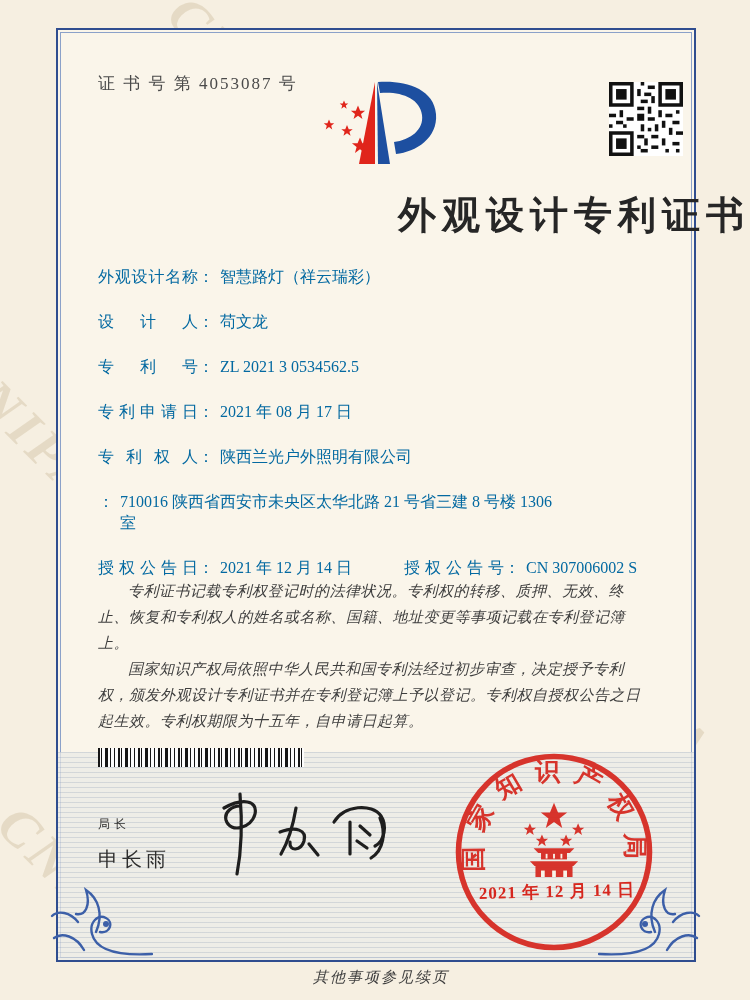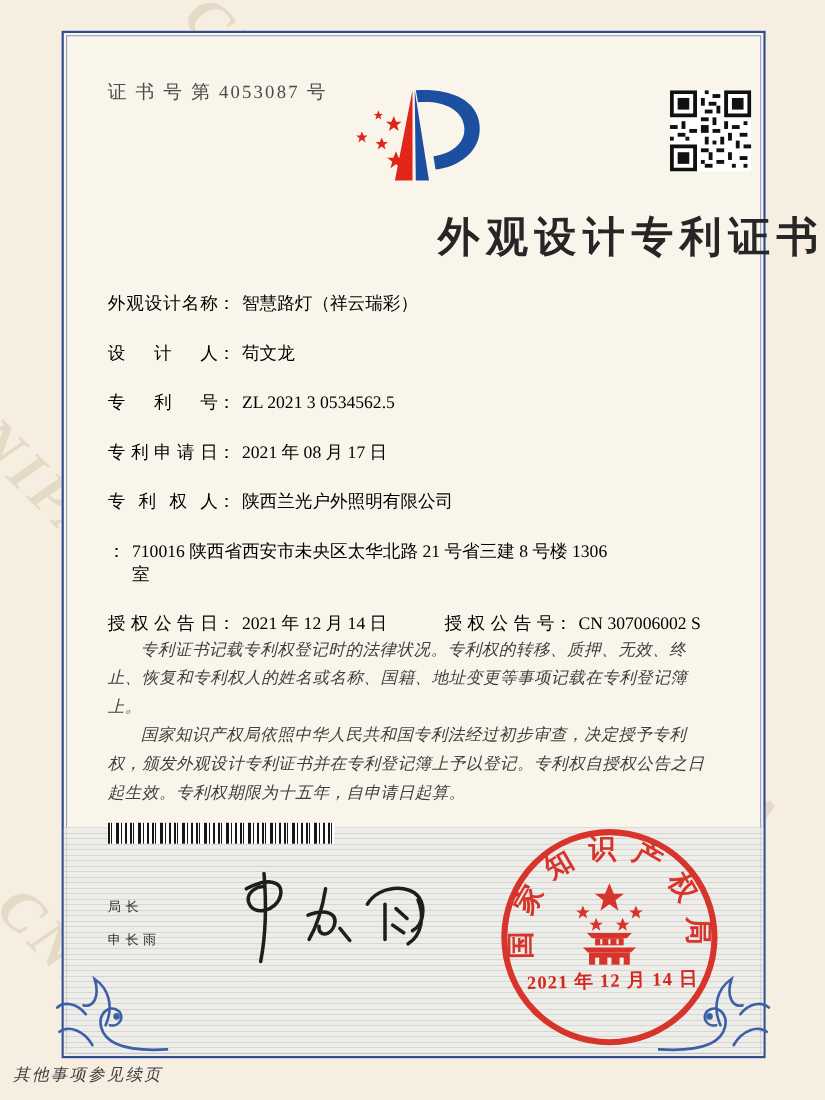--- a/index.html
+++ b/index.html
@@ -18,52 +18,52 @@
   .layer{ position:absolute; inset:0; z-index:2; }
 
   .cert-no{ position:absolute; left:98px; top:72px; font-size:17px; color:#4a4a4a; letter-spacing:2px; }
 
   .logo{ position:absolute; left:312px; top:78px; }
   .qr{ position:absolute; left:609px; top:82px; }
 
   .title{ position:absolute; left:0; top:190px; width:100%; text-align:right;
           font-size:38px; font-weight:600; color:#262626; letter-spacing:6px; }
 
-  .fields{ position:absolute; left:98px; top:266px; width:558px; font-size:16px; color:#000000; }
+  .fields{ position:absolute; left:98px; top:266px; width:558px; font-size:16px; color:#0369a1; }
   .frow{ display:flex; margin-bottom:24px; line-height:21px; }
   .flabel{ display:inline-block; width:100px; text-align:justify; text-align-last:justify; flex:none; }
   .fcolon{ flex:none; }
   .fval{ margin-left:6px; }
   .frow.address .fval{ width:450px; }
   .grant-pair2{ display:flex; margin-left:52px; }
 
   .body-text{ position:absolute; left:98px; top:578px; width:554px;
               font-size:15px; line-height:26px; color:#3e3e3e; font-style:italic; letter-spacing:.5px; }
   .body-text p{ text-indent:2em; }
 
   .wave-zone{ position:absolute; left:58px; top:752px; width:636px; height:208px; z-index:1;
       background-color:rgba(234,233,229,.75);
       background-image:repeating-linear-gradient(180deg, rgba(128,146,174,.25) 0 1px, rgba(244,243,239,0) 1px 5px); }
 
   .barcode{ position:absolute; left:98px; top:748px; width:206px; height:19px;
       background:repeating-linear-gradient(90deg,#161616 0 2px,#fdfdfd 2px 3px,#161616 3px 4px,#fdfdfd 4px 7px,
       #161616 7px 10px,#fdfdfd 10px 12px,#161616 12px 13px,#fdfdfd 13px 16px,#161616 16px 17px,#fdfdfd 17px 20px); }
 
   .sig-title{ position:absolute; left:98px; top:816px; font-size:12px; color:#2e2e2e; letter-spacing:4px; }
-  .sig-name { position:absolute; left:98px; top:846px; font-size:12px; color:#2e2e2e; letter-spacing:4px; }
+  .sig-name { position:absolute; left:98px; top:846px; font-size:20px; color:#2e2e2e; letter-spacing:4px; }
   .sig-script{ position:absolute; left:200px; top:792px; }
 
   .seal{ position:absolute; left:452px; top:750px; z-index:3; opacity:.93; }
   .seal-date{ position:absolute; left:452px; top:880px; width:210px; text-align:center; z-index:4;
       font-size:17px; font-weight:700; color:#d6271e; letter-spacing:1px; transform:rotate(-1.5deg); }
 
   .page-num{ position:absolute; left:0; top:932px; width:100%; text-align:center;
       font-size:14px; color:#3c3c3c; letter-spacing:2px; z-index:2; }
 
-  .footer-note{ position:absolute; left:0; top:968px; width:100%; text-align:left;
+  .footer-note{ position:absolute; left:0; top:968px; width:100%; text-align:center;
       font-size:15px; font-style:italic; color:#3e3e3e; letter-spacing:2px;padding-left:12px; }
 
   .ornament{ position:absolute; z-index:2; }
   .ornament.left { left:48px;  top:862px; }
   .ornament.right{ left:598px; top:862px; transform:scaleX(-1); }
 </style>
 </head>
 <body>
 
 <div class="page">

